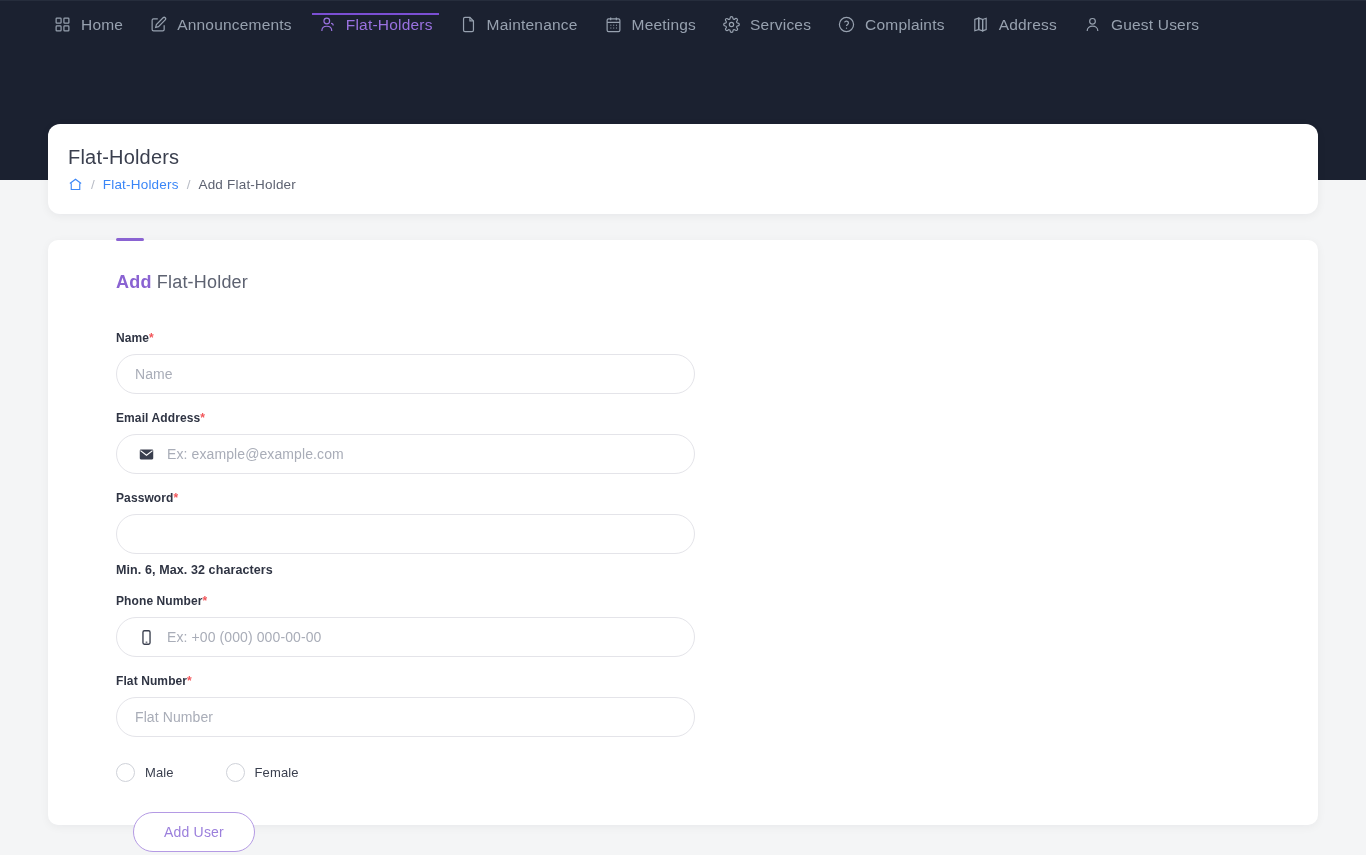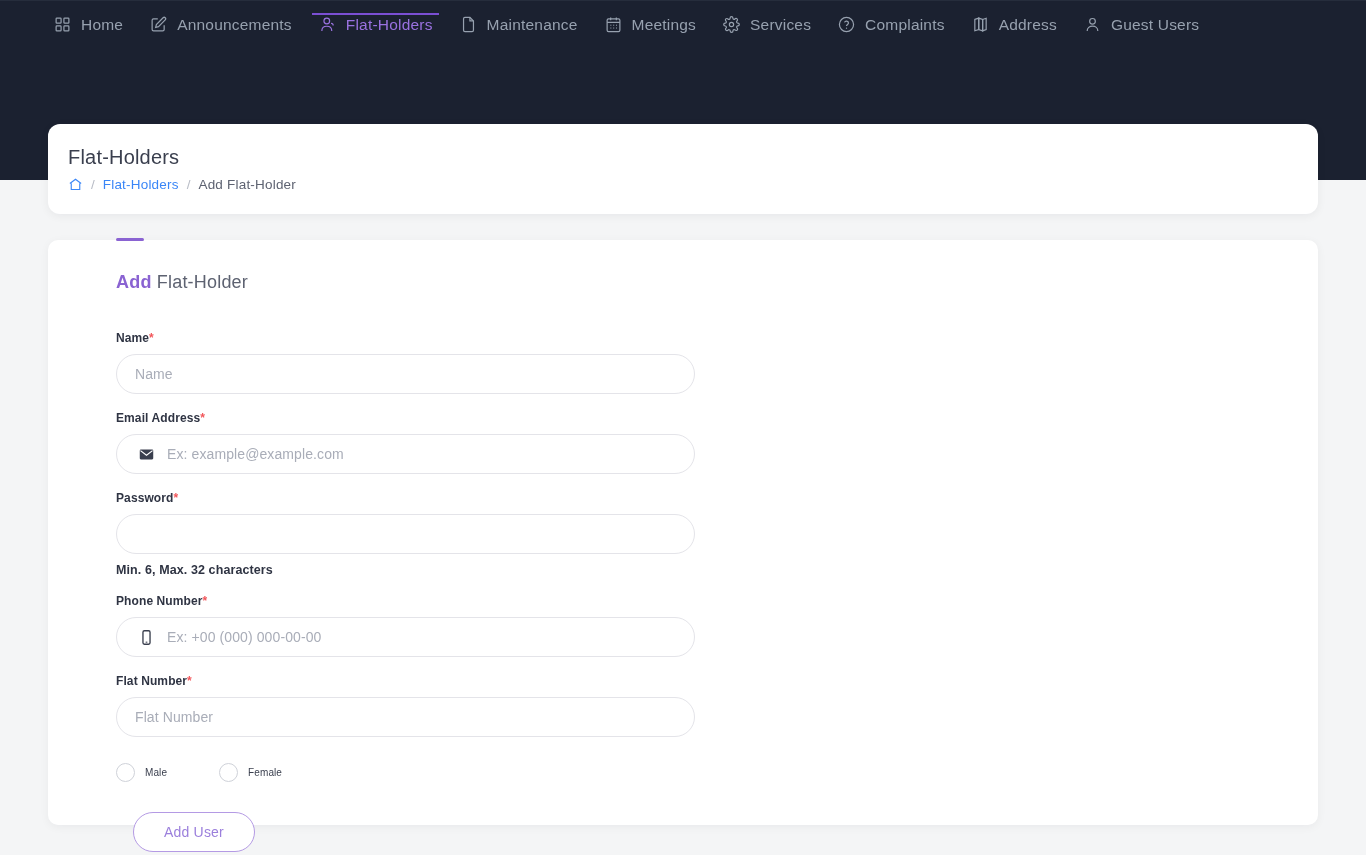--- a/index.html
+++ b/index.html
@@ -246,21 +246,21 @@
     cursor: pointer;
   }
   .radio-dot {
     width: 19px; height: 19px;
     border-radius: 50%;
     border: 1px solid #cfd2d9;
     background: #fff;
     flex: 0 0 auto;
   }
   .radio-label {
-    font-size: 10px;
+    font-size: 13px;
     color: #3a3f4e;
     letter-spacing: .1px;
   }
   .radio-opt.second { margin-left: 32px; }
 
   .submit-btn {
     border: 1px solid #b49ae4;
     color: #9b7fdc;
     background: #fff;
     border-radius: 40px;

